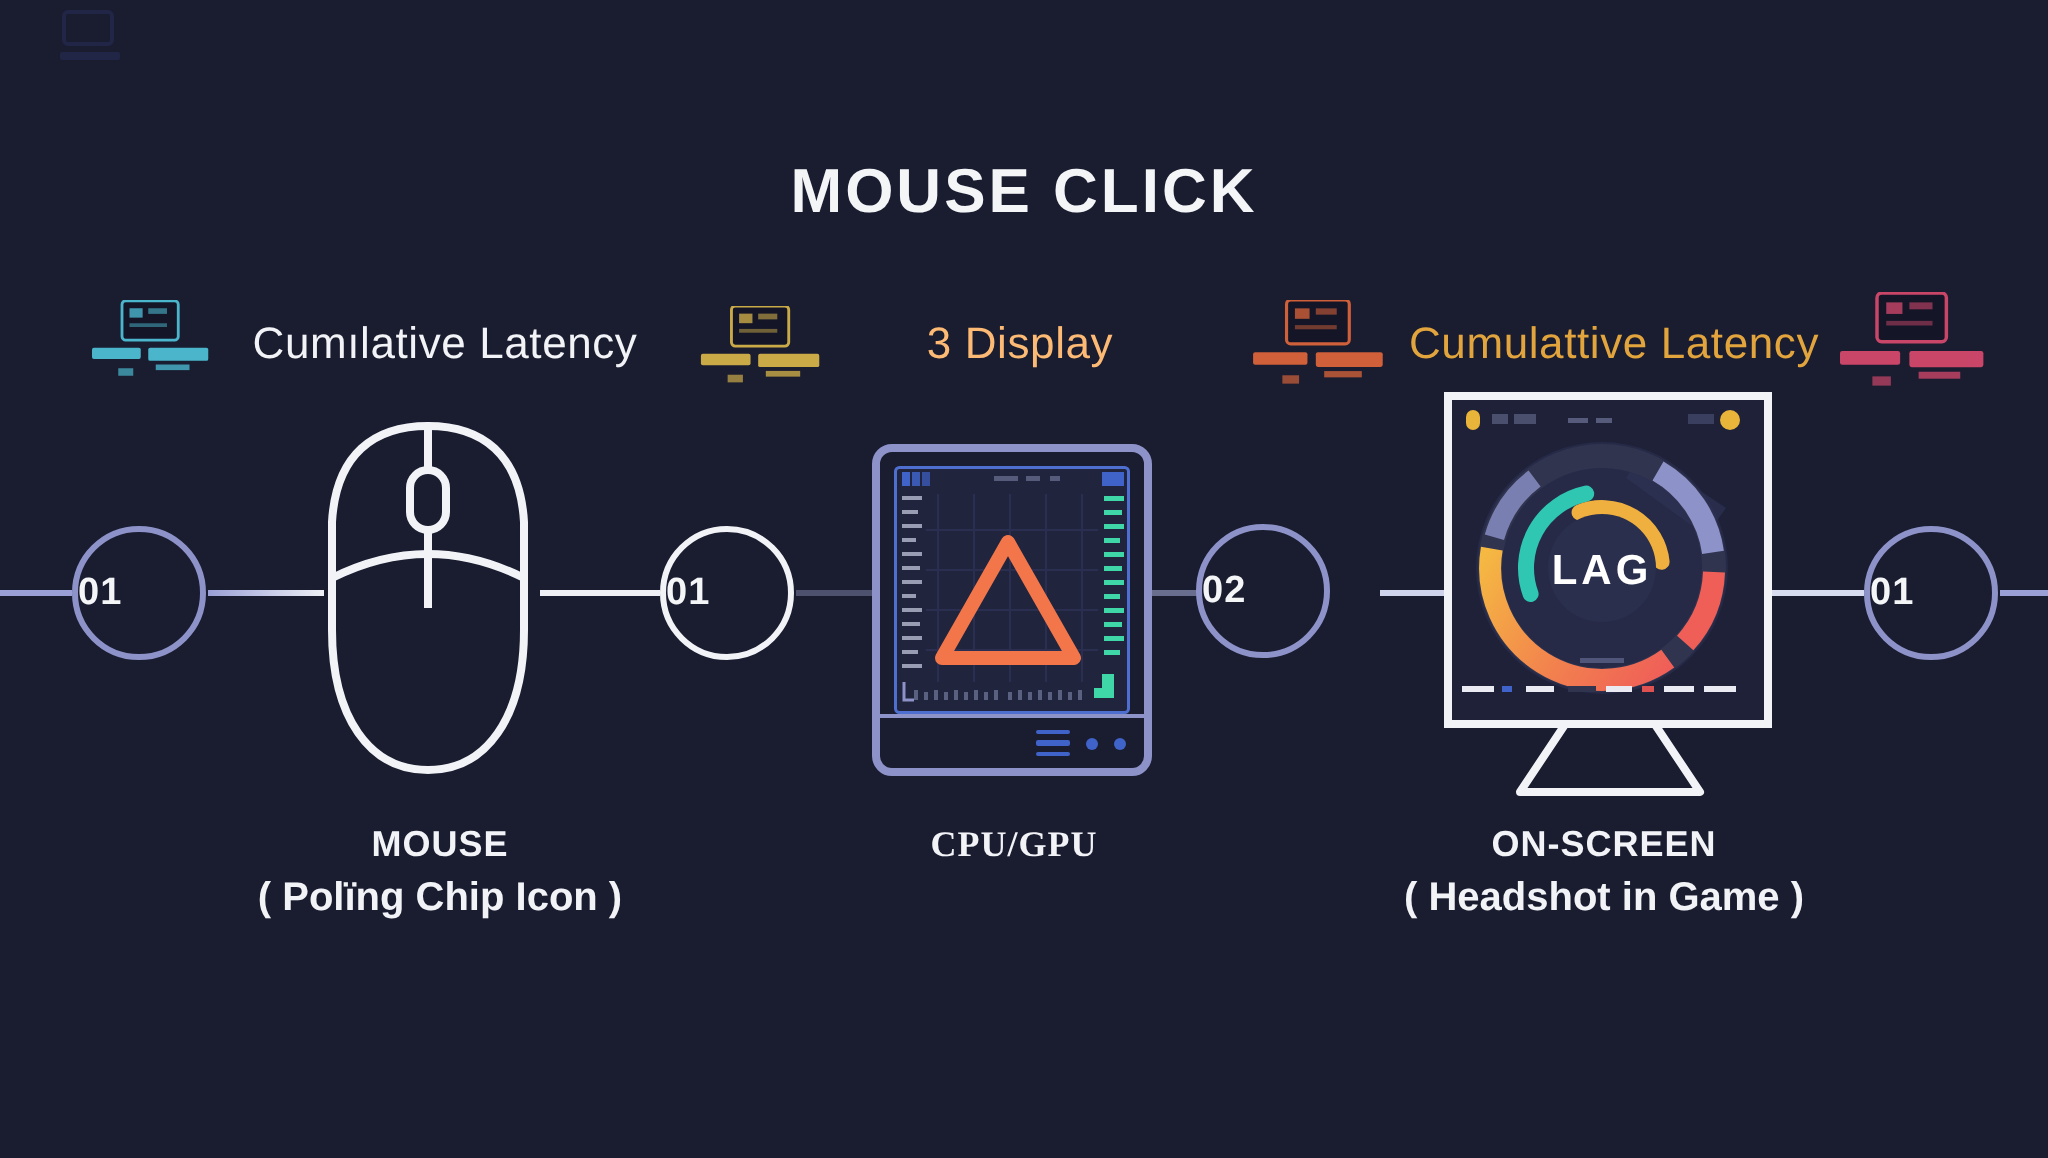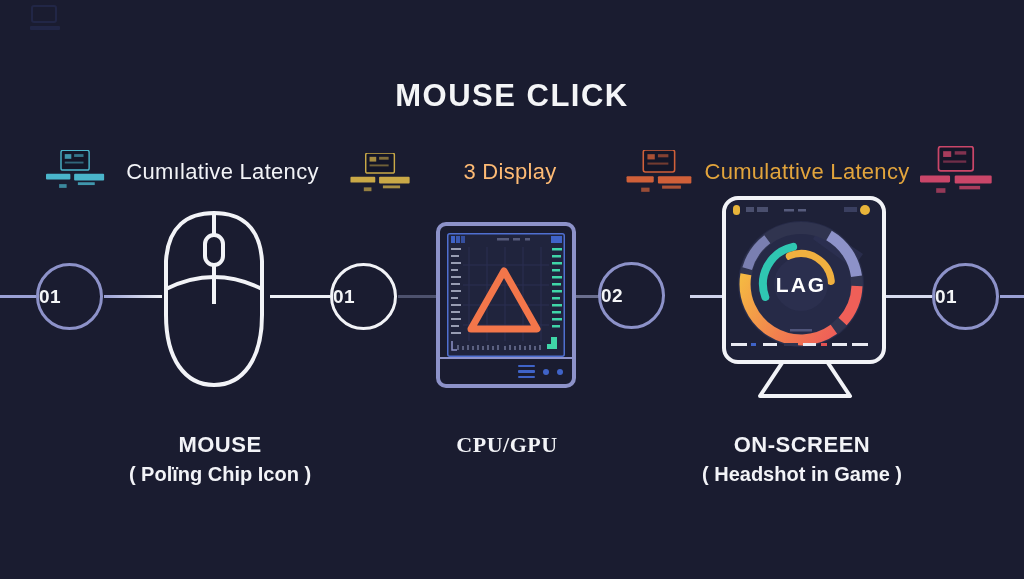--- a/index.html
+++ b/index.html
@@ -43,26 +43,26 @@
   .cpu{position:absolute;left:436px;top:222px;width:132px;height:158px;border:4px solid #8d92c9;
        border-radius:10px;background:#1a1c30;z-index:2;}
   .cpu-screen{position:absolute;left:7px;top:7px;}
   .cpu-strip{position:absolute;left:0;right:0;bottom:0;height:25px;border-top:2px solid #8d92c9;
              display:flex;align-items:center;justify-content:flex-end;gap:8px;padding-right:9px;}
   .menu-lines{display:flex;flex-direction:column;gap:3px;}
   .menu-lines i{display:block;width:17px;height:2.5px;background:#3f63c8;border-radius:1px;}
   .dot{width:6px;height:6px;border-radius:50%;background:#3f63c8;}
 
   .tv{position:absolute;left:722px;top:196px;width:156px;height:160px;border:4px solid #f2f3f7;
-      border-radius:16px;background:#1e2138;z-index:2;}
+      border-radius:0;background:#1e2138;z-index:2;}
   .tv svg{position:absolute;left:0;top:0;}
   .tv-stand{position:absolute;left:752px;top:360px;z-index:1;}
 
   .stage{position:absolute;top:412px;text-align:center;color:#f2f3f7;z-index:2;}
-  .stage .name{font-size:22px;font-weight:800;letter-spacing:.5px;margin-top:20px;}
+  .stage .name{font-size:18px;font-weight:800;letter-spacing:.5px;}
   .stage .sub{font-size:20px;font-weight:600;margin-top:5px;}
   .stage-1{left:95px;width:250px;}
   .stage-2{left:382px;width:250px;font-family:Liberation Serif, serif;}
   .stage-3{left:672px;width:260px;}
 
   .corner{position:absolute;left:26px;top:4px;opacity:.85;}
 </style>
 </head>
 <body>
 

